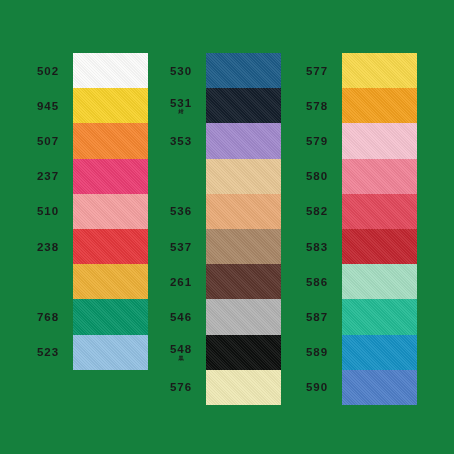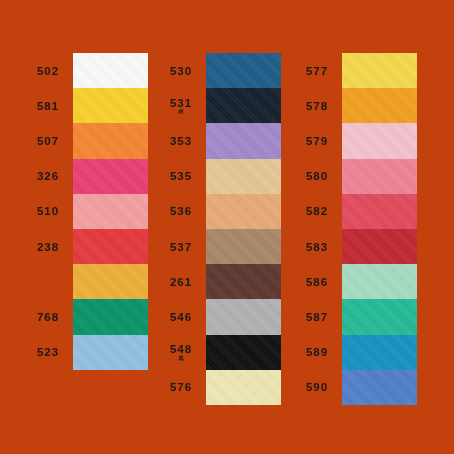--- a/index.html
+++ b/index.html
@@ -12,21 +12,21 @@
     height: 454px;
     background: #ffffff;
     font-family: "Liberation Sans", sans-serif;
     overflow: hidden;
   }
 
   #chart {
     position: relative;
     width: 454px;
     height: 454px;
-    background: #c2410c;
+    background: #15803d;
   }
 
   .swatch-column {
     position: absolute;
     top: 53px;
     height: 352px;
   }
 
   .col-1 { left: 24px;  width: 124px; }
   .col-2 { left: 157px; width: 123px; }
@@ -101,33 +101,33 @@
 
   <div class="swatch-column col-1">
       <div class="swatch-row">
         <div class="swatch-label">
           <span class="code">502</span>
         </div>
         <div class="swatch-chip" style="background-color: rgb(251, 251, 250);"></div>
       </div>
       <div class="swatch-row">
         <div class="swatch-label">
-          <span class="code">581</span>
+          <span class="code">945</span>
         </div>
         <div class="swatch-chip" style="background-color: rgb(247, 210, 43);"></div>
       </div>
       <div class="swatch-row">
         <div class="swatch-label">
           <span class="code">507</span>
         </div>
         <div class="swatch-chip" style="background-color: rgb(245, 134, 48);"></div>
       </div>
       <div class="swatch-row">
         <div class="swatch-label">
-          <span class="code">326</span>
+          <span class="code">237</span>
         </div>
         <div class="swatch-chip" style="background-color: rgb(234, 61, 115);"></div>
       </div>
       <div class="swatch-row">
         <div class="swatch-label">
           <span class="code">510</span>
         </div>
         <div class="swatch-chip" style="background-color: rgb(244, 160, 160);"></div>
       </div>
       <div class="swatch-row">
@@ -166,23 +166,20 @@
         </div>
         <div class="swatch-chip" style="background-color: rgb(20, 30, 43);"></div>
       </div>
       <div class="swatch-row">
         <div class="swatch-label">
           <span class="code">353</span>
         </div>
         <div class="swatch-chip" style="background-color: rgb(161, 137, 204);"></div>
       </div>
       <div class="swatch-row">
-        <div class="swatch-label">
-          <span class="code">535</span>
-        </div>
         <div class="swatch-chip" style="background-color: rgb(231, 199, 149);"></div>
       </div>
       <div class="swatch-row">
         <div class="swatch-label">
           <span class="code">536</span>
         </div>
         <div class="swatch-chip" style="background-color: rgb(232, 170, 119);"></div>
       </div>
       <div class="swatch-row">
         <div class="swatch-label">

